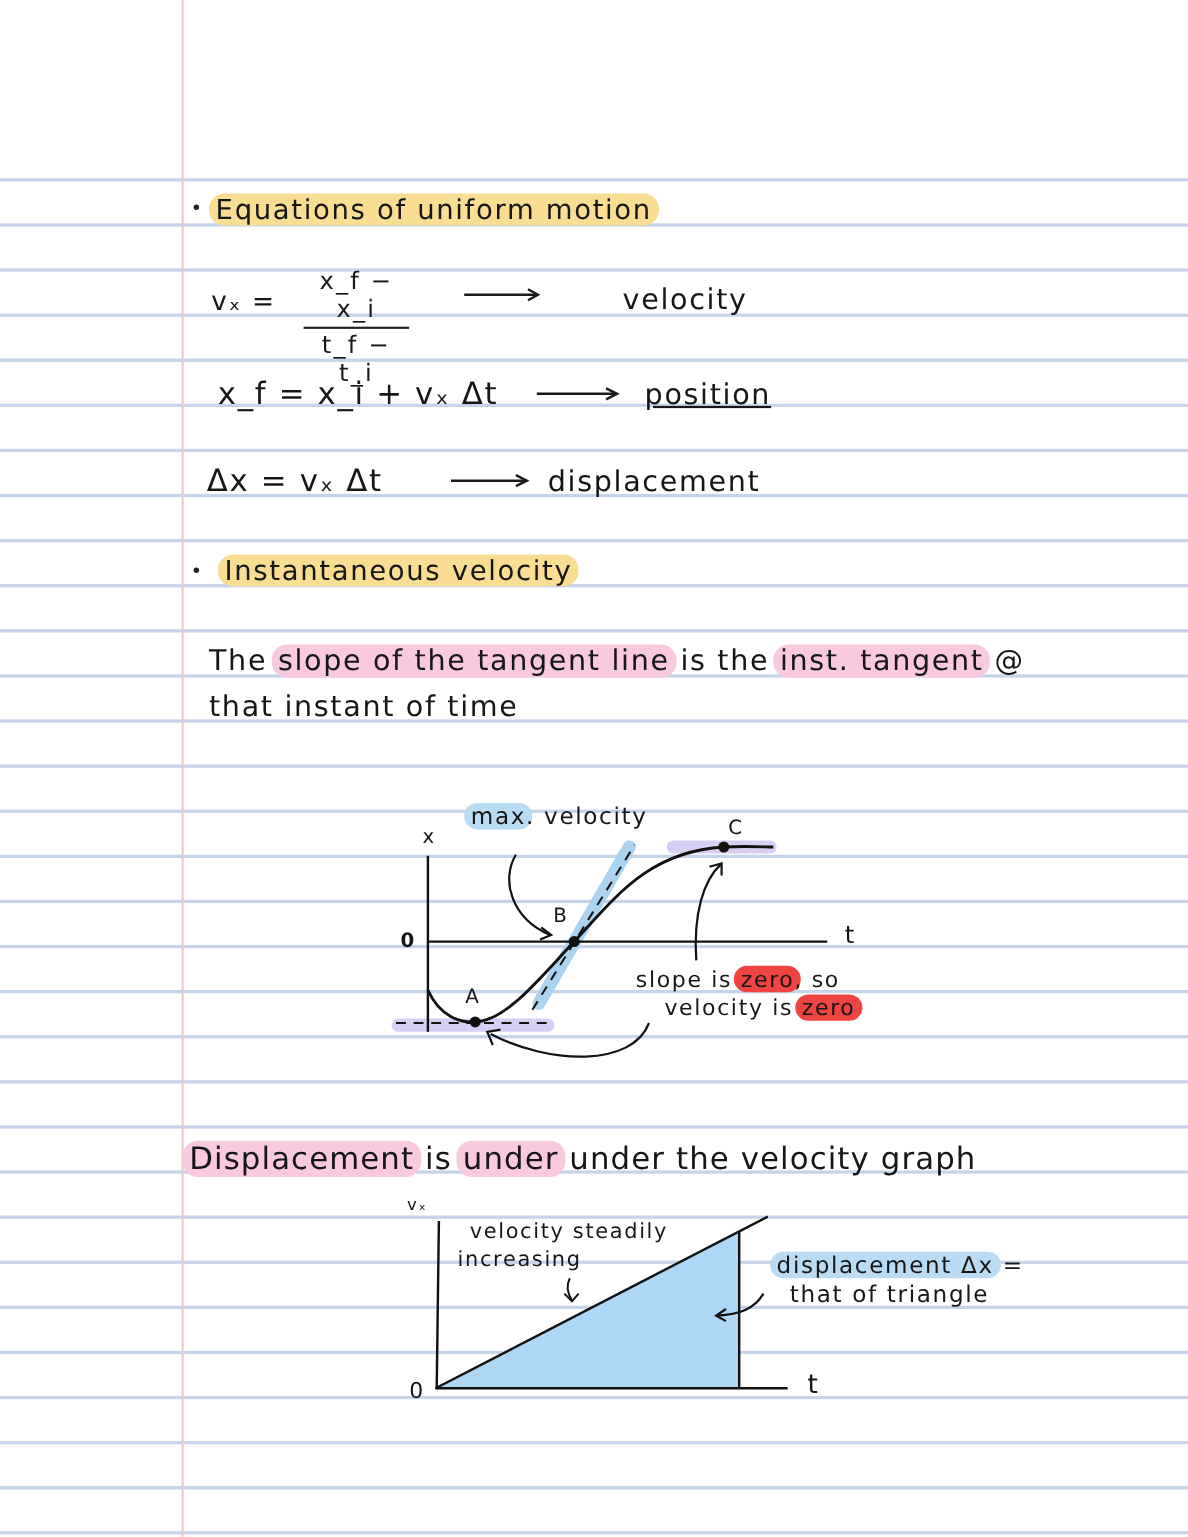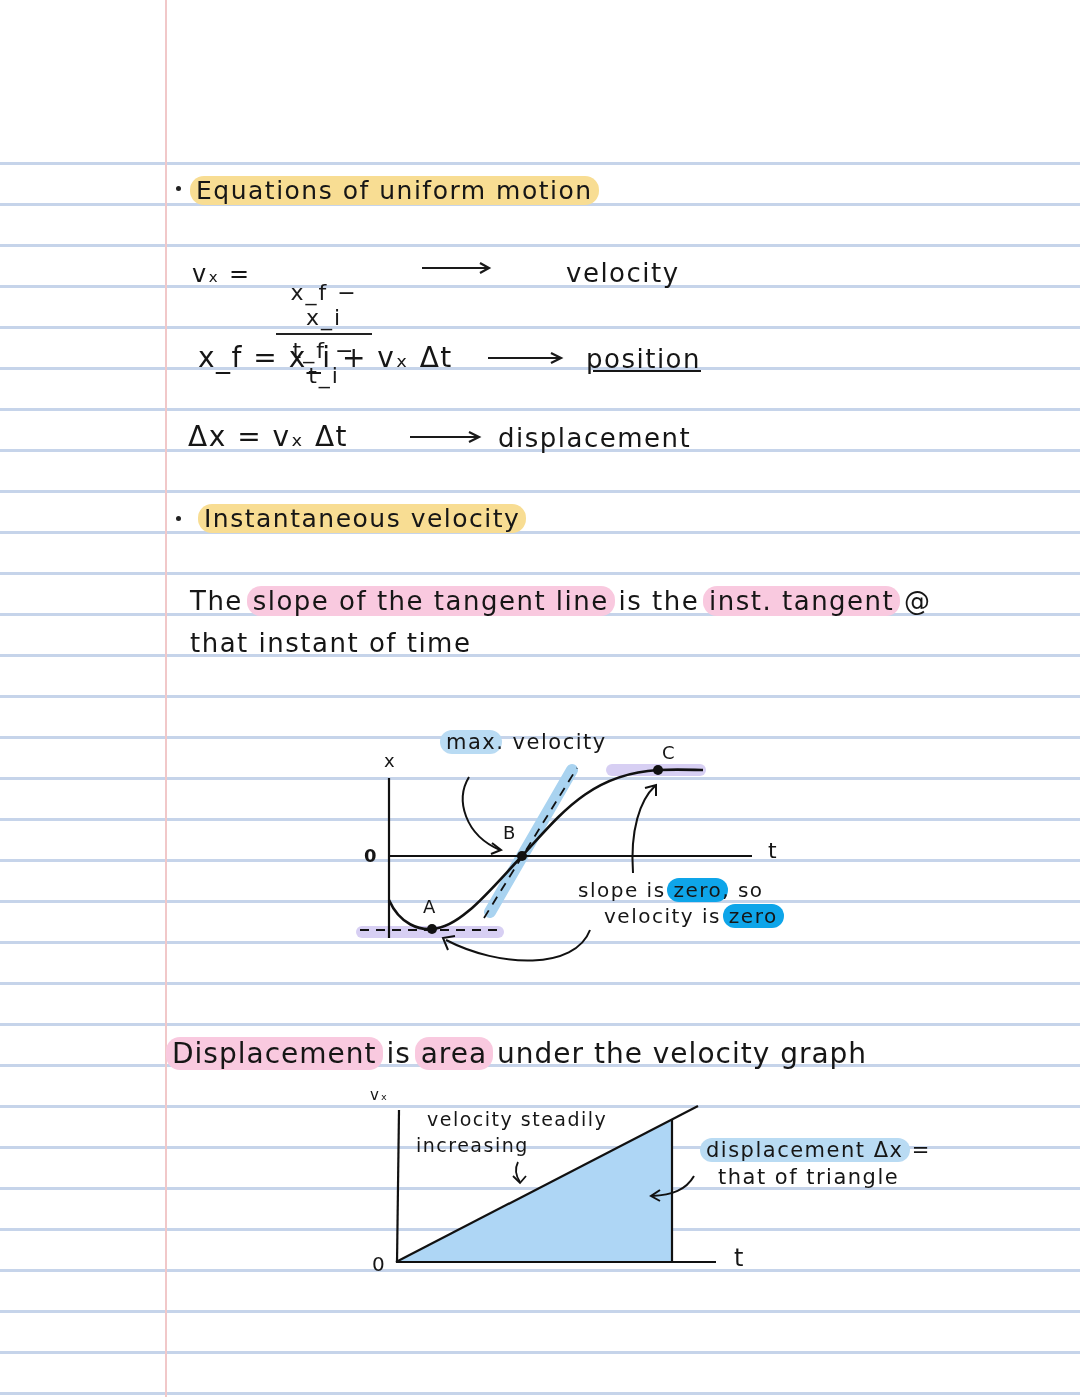--- a/index.html
+++ b/index.html
@@ -11,24 +11,24 @@
   .rule { position:absolute; left:0; width:1080px; height:3px; background:#c6d4ea; }
   .margin { position:absolute; left:165px; top:0; width:2px; height:1397px; background:#f1c8c9; }
   .t {
     position:absolute; white-space:nowrap; font-family:"DejaVu Sans", sans-serif;
     font-weight:normal; color:#161616; letter-spacing:1.5px; line-height:1;
   }
   .hl { border-radius:14px; padding:0 6px; margin:12px -6px; }
   .hl-yellow { background:#f8dd93; }
   .hl-pink { background:#f9c9df; }
   .hl-blue { background:#b9dbf3; }
-  .hl-purple { background:#0ea5e9; }
+  .hl-purple { background:#ef4444; }
   .bullet { position:absolute; width:5px; height:5px; border-radius:50%; background:#222; }
   svg { position:absolute; left:0; top:0; }
-  .frac { position:absolute; text-align:center;margin-top:36px; }
+  .frac { position:absolute; text-align:center; }
   .frac .num, .frac .den { display:block; font-size:22px; letter-spacing:2px; }
   .frac .bar { display:block; height:2px; background:#222; margin:3px 0; }
 </style>
 </head>
 <body>
 
 <div class="paper">
   <div class="rule" style="top:162px"></div>
   <div class="rule" style="top:203px"></div>
   <div class="rule" style="top:244px"></div>
@@ -92,21 +92,21 @@
   <span class="hl hl-pink">slope of the tangent line</span>
   <span>is the</span>
   <span class="hl hl-pink">inst. tangent</span>
   <span>@</span>
 </div>
 <div class="t" style="left:190px;top:630px;font-size:26px;">that instant of time</div>
 
 <div class="t" style="left:172px;top:1040px;font-size:28px;letter-spacing:1px;">
   <span class="hl hl-pink">Displacement</span>
   <span>is</span>
-  <span class="hl hl-pink">area</span>
+  <span class="hl hl-pink">under</span>
   <span>under the velocity graph</span>
 </div>
 
 <svg width="1080" height="1397">
 
   <g stroke="#1a1a1a" stroke-width="2.2" fill="none">
     <line x1="422" y1="268" x2="488" y2="268"></line>
       <path d="M480 263 L489 268 L480 273"></path>
   </g>
   <g stroke="#1a1a1a" stroke-width="2.2" fill="none">
@@ -154,21 +154,21 @@
     <line x1="672" y1="1120" x2="672" y2="1262" stroke="#111" stroke-width="2.2"></line>
 
     <path d="M518 1162 C514 1170, 516 1176, 520 1182" stroke="#111" stroke-width="1.8" fill="none"></path>
     <path d="M513 1176 L520 1183 L526 1176" stroke="#111" stroke-width="1.8" fill="none"></path>
 
     <path d="M694 1176 C686 1190, 672 1195, 652 1196" stroke="#111" stroke-width="2" fill="none"></path>
     <path d="M660 1190 L651 1196 L660 1201" stroke="#111" stroke-width="2" fill="none"></path>
   </g>
 </svg>
 
-<div class="t" style="left:446px;top:732px;font-size:21px;">
+<div class="t" style="left:428px;top:732px;font-size:21px;">
   <span class="hl hl-blue">max</span><span>. velocity</span>
 </div>
 <div class="t" style="left:384px;top:752px;font-size:18px;">x</div>
 <div class="t" style="left:768px;top:840px;font-size:22px;">t</div>
 <div class="t" style="left:364px;top:847px;font-size:18px;font-weight:bold;">0</div>
 <div class="t" style="left:423px;top:898px;font-size:18px;">A</div>
 <div class="t" style="left:503px;top:824px;font-size:18px;">B</div>
 <div class="t" style="left:662px;top:744px;font-size:18px;">C</div>
 <div class="t" style="left:578px;top:880px;font-size:20px;">
   <span>slope is</span>

